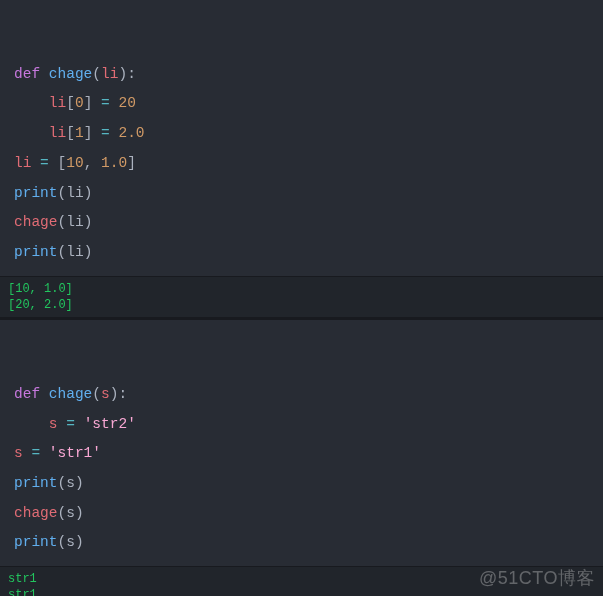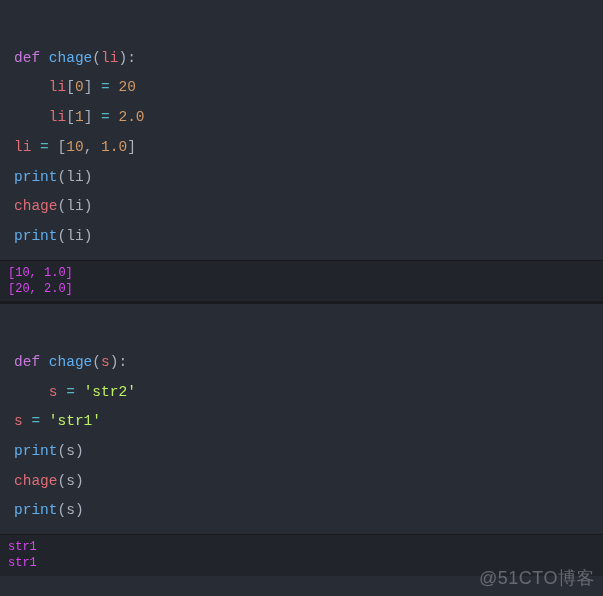--- a/index.html
+++ b/index.html
@@ -10,40 +10,41 @@
     font-family: "Consolas", "Monaco", "Courier New", monospace;
     font-size: 14.5px;
     overflow: hidden;
     position: relative;
   }
   .code-block {
     padding: 14px 8px 8px 14px;
     line-height: 2.05;
     color: #abb2bf;
     white-space: pre;
+    margin-top: 16px;
   }
   .output-block {
     background: #21252b;
     padding: 4px 8px 4px 8px;
     font-size: 12px;
     line-height: 1.35;
-    color: #d946ef;
+    color: #22c55e;
     border-top: 1px solid #181a1f;
     white-space: pre;
   }
   .divider {
     height: 3px;
     background: #181a1f;
   }
   .kw { color: #c678dd; }        
   .fn { color: #61afef; }       
   .paren { color: #abb2bf; }
   .op { color: #56b6c2; }        
   .num { color: #d19a66; }       
-  .str { color: #bef264; }
+  .str { color: #f9a8d4; }
   .red { color: #e06c75; }       
   .plain { color: #abb2bf; }
   .watermark {
     position: absolute;
     right: 8px;
     bottom: 6px;
     font-size: 18px;
     color: rgba(220,220,220,0.35);
     font-family: sans-serif;
     letter-spacing: 0.5px;

